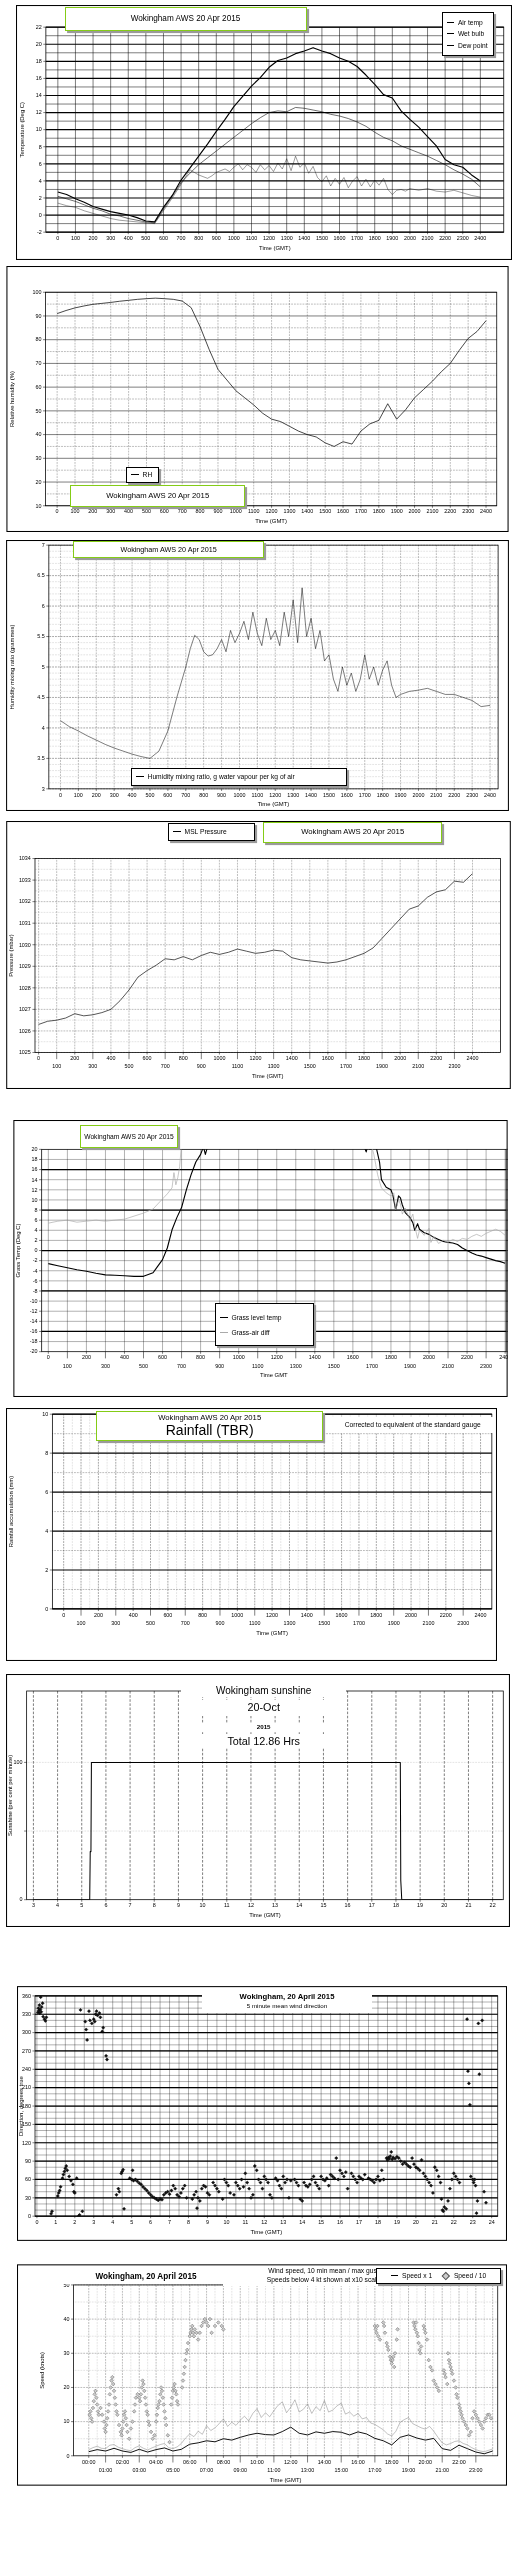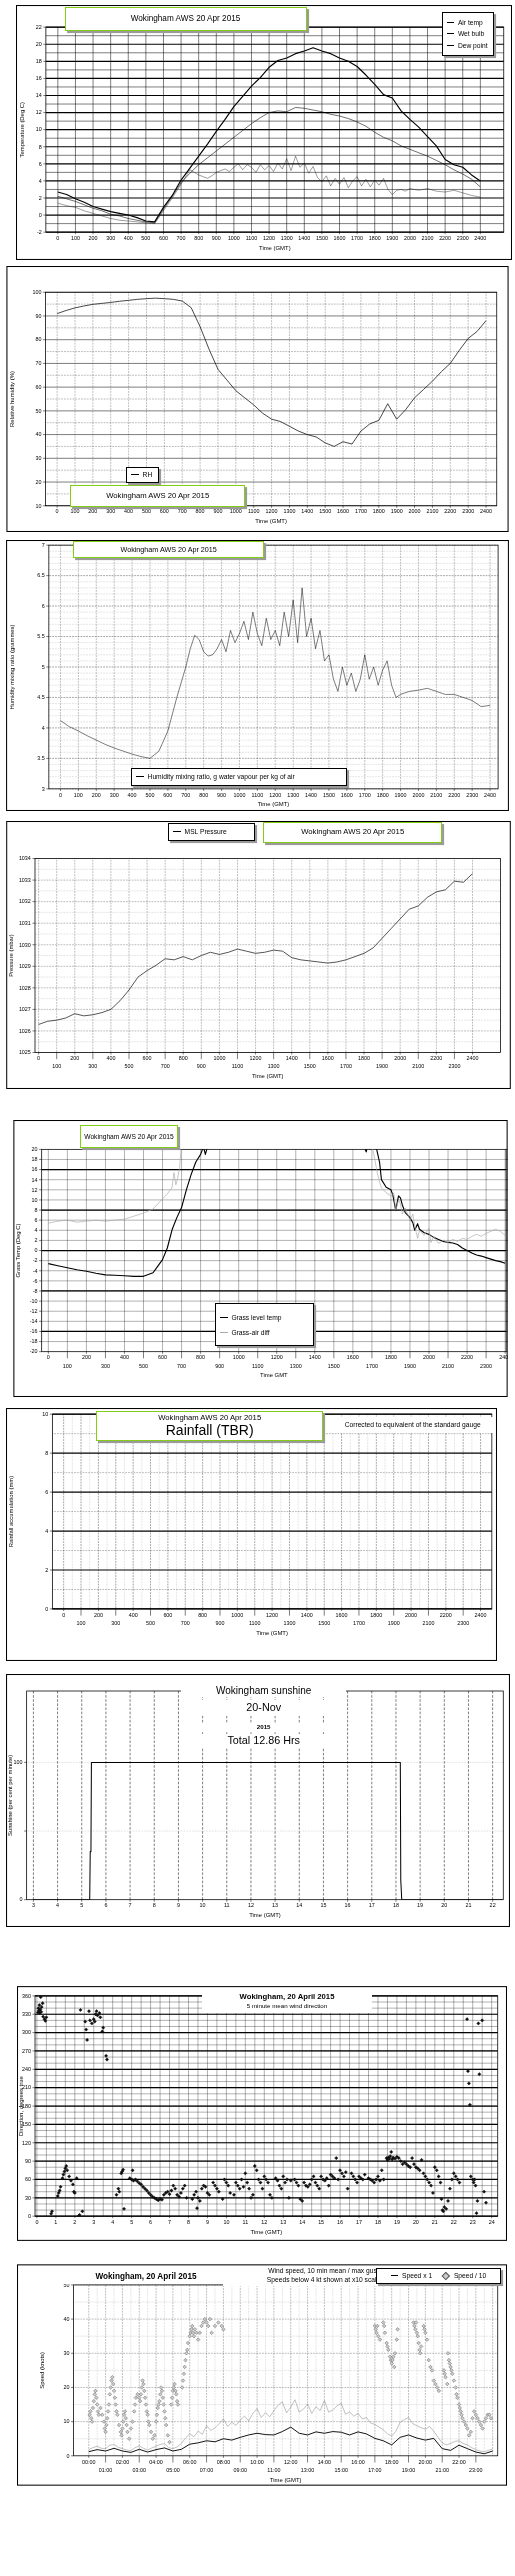--- a/index.html
+++ b/index.html
@@ -1089,26 +1089,26 @@
         <text x="32" y="308.2763157894737" text-anchor="end" class="txt"></text>
         <line x1="35" y1="171.55263157894737" x2="40" y2="171.55263157894737" class="tick"></line>
         <text x="32" y="175.05263157894737" text-anchor="end" class="txt">100</text>
         <text x="502.5" y="472" text-anchor="middle" class="txt axl">Time (GMT)</text>
         <text x="12" y="235.5" text-anchor="middle" class="txt axl" transform="rotate(-90 12 235.5)">Sunshine (per cent per minute)</text>
       </svg>
       <div class="box" style="left: 175px; top: 11.3px; width: 165px; height: 11.3px;">
         <div style="font-size: 10px;">Wokingham sunshine</div>
       </div>
       <div class="box" style="left: 175px; top: 26px; width: 165px; height: 15.5px;">
-        <div style="font-size: 10.8px;">20-Nov</div>
+        <div style="font-size: 10.8px;">20-Oct</div>
       </div>
       <div class="box" style="left: 175px; top: 49px; width: 165px; height: 8.2px;">
         <div style="font-size: 6.2px; font-weight: bold;">2015</div>
       </div>
-      <div class="box" style="left: 175px; top: 60px; width: 165px; height: 14.4px;">
+      <div class="box" style="left: 175px; top: 60px; width: 165px; height: 14.4px; justify-content: flex-end;">
         <div style="font-size: 10.8px;">Total 12.86 Hrs</div>
       </div>
     </div>
     <div class="panel" style="top: 1986px; left: 17px; width: 490px; height: 255px;">
       <svg width="490" height="255" viewBox="0 0 952 495">
         <rect x="1" y="1" width="950" height="493" fill="none" stroke="#000" stroke-width="2"></rect>
         <defs>
           <clipPath id="wind-direction-clip">
             <rect x="35" y="19" width="899" height="428"></rect>
           </clipPath>

